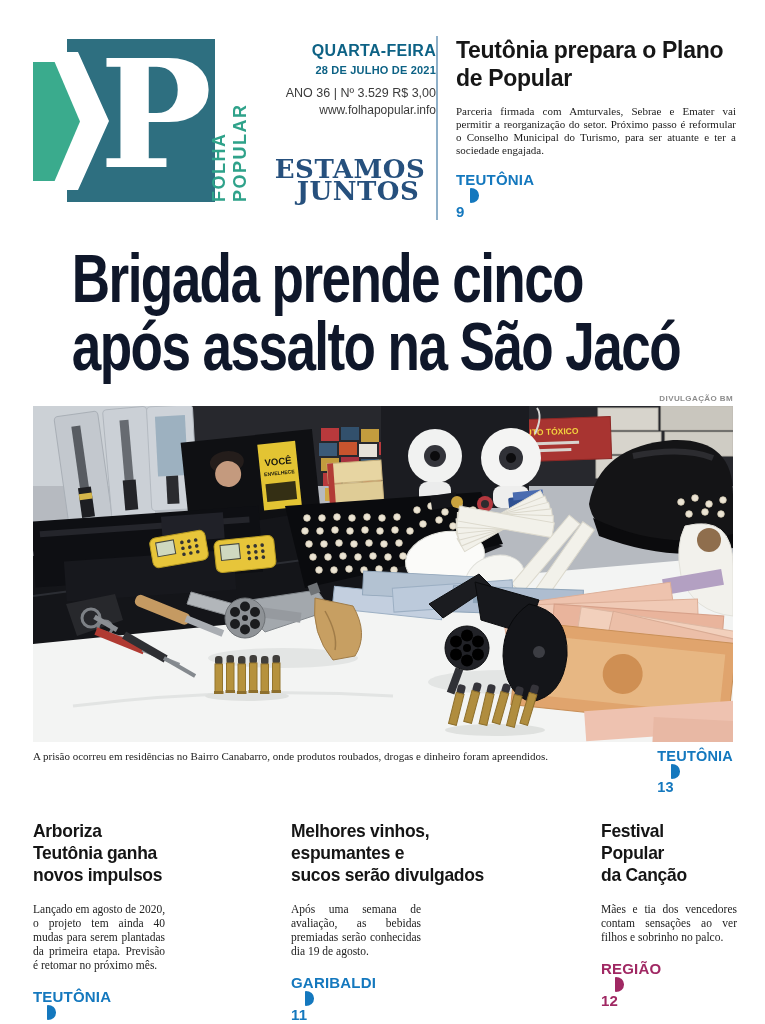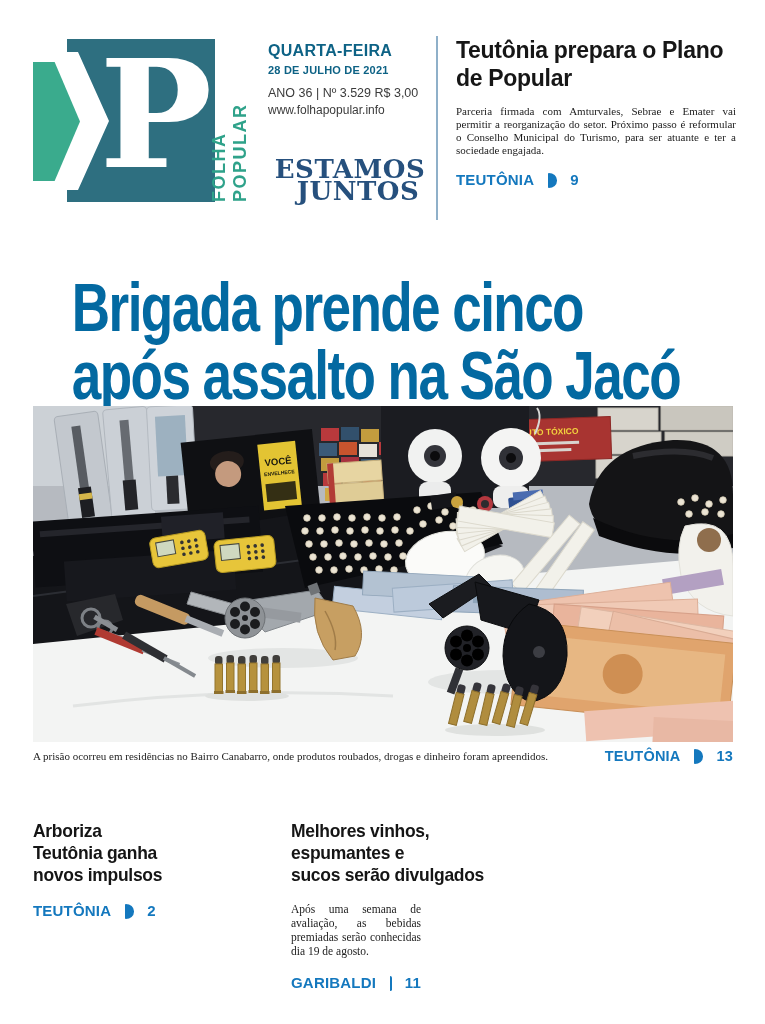--- a/index.html
+++ b/index.html
@@ -11,45 +11,45 @@
     clip-path:polygon(0 0,46% 0,100% 50%,46% 100%,0 100%);}
   .logo-square{position:absolute;left:67px;top:39px;width:148px;height:163px;background:#2e6f80;
     display:flex;align-items:center;justify-content:center;}
   .logo-notch{position:absolute;left:47px;top:52px;width:62px;height:138px;background:#ffffff;
     clip-path:polygon(0 0,50% 0,100% 50%,50% 100%,0 100%,44% 50%);}
   .logo-p{font-family:"DejaVu Serif","Liberation Serif",serif;font-weight:bold;color:#ffffff;
     font-size:150px;line-height:150px;padding-left:30px;padding-bottom:14px;}
   .logo-vertical{position:absolute;left:216px;top:39px;height:163px;width:28px;
     writing-mode:vertical-rl;transform:rotate(180deg);font-weight:bold;font-size:18px;
     color:#2fa28a;letter-spacing:1.5px;display:flex;align-items:center;justify-content:center;}
-  .mast-info{position:absolute;left:268px;top:42px;width:168px;}
+  .mast-info{position:absolute;left:268px;top:42px;width:168px;text-align:right;}
   .weekday{font-size:16px;font-weight:bold;color:#0d6285;letter-spacing:.3px;}
   .mdate{font-size:11px;font-weight:bold;color:#0d6285;margin-top:4px;letter-spacing:.2px;}
   .edition{font-size:12.5px;color:#3b3b3b;margin-top:10px;}
   .website{font-size:12px;color:#3b3b3b;margin-top:3px;}
   .slogan{position:absolute;left:268px;top:158px;width:164px;text-align:center;
     font-family:"DejaVu Serif","Liberation Serif",serif;font-weight:bold;color:#26507d;}
   .slogan .l1{font-size:26px;line-height:22px;letter-spacing:.5px;}
   .slogan .l2{font-size:26px;line-height:22px;margin-left:16px;letter-spacing:.5px;}
   .v-divider{position:absolute;left:436px;top:36px;width:2px;height:184px;background:#8fb0c9;}
 
   
   .top-story{position:absolute;left:456px;top:36px;width:280px;}
   .ts-title{font-size:23px;font-weight:bold;color:#161616;line-height:28px;letter-spacing:-.3px;}
   .ts-summary{margin-top:13px;font-family:"Liberation Serif",serif;font-size:11px;line-height:13px;
     color:#1c1c1c;text-align:justify;}
-  .section-link{display:flex;align-items:flex-end;font-weight:bold;font-size:15px;
-    color:#1478be;letter-spacing:.2px;cursor:pointer;}
+  .section-link{display:flex;align-items:flex-start;font-weight:bold;font-size:15px;
+    color:#1478be;letter-spacing:.2px;cursor:pointer;flex-direction:column;}
   .section-link .sec-arrow{width:9px;height:15px;margin:0 13px 0 14px;background:currentColor;
     border-radius:1px 9px 9px 1px / 1px 8px 8px 1px;}
   .top-story .section-link{margin-top:14px;}
   .magenta{color:#a02863;}
 
   
-  .lead-headline{position:absolute;left:0;top:244px;width:653px;text-align:center;color:#0369a1;margin-top:29px;}
+  .lead-headline{position:absolute;left:0;top:244px;width:653px;text-align:center;color:#0f172a;}
   .lead-line{font-weight:bold;font-size:68px;line-height:68px;letter-spacing:-2px;
     transform:scaleX(0.78);transform-origin:center;white-space:nowrap;}
 
   
   .photo-credit{position:absolute;left:33px;top:394px;width:700px;text-align:right;
     font-size:8px;font-weight:bold;color:#8d8d8d;letter-spacing:.4px;}
   .photo{position:absolute;left:33px;top:406px;width:700px;height:336px;}
   .caption-row{position:absolute;left:33px;top:750px;width:700px;display:flex;
     justify-content:space-between;align-items:flex-start;}
   .caption{font-family:"Liberation Serif",serif;font-size:11px;color:#1d1d1d;white-space:nowrap;}
@@ -100,20 +100,21 @@
       <span class="sec-arrow"></span>
       <span>9</span>
     </div>
   </div>
 
   <div class="lead-headline">
     <div class="lead-line">Brigada prende cinco</div>
     <div class="lead-line">após assalto na São Jacó</div>
   </div>
 
+  <div class="photo-credit">DIVULGAÇÃO BM</div>
 
   <div class="photo">
     <svg width="700" height="336" viewBox="0 0 700 336" xmlns="http://www.w3.org/2000/svg">
       <rect x="0" y="0" width="700" height="336" fill="#d7dadd"></rect>
       <rect x="0" y="0" width="160" height="150" fill="#ccd1d6"></rect>
       <rect x="0" y="80" width="700" height="90" fill="#b6bac0"></rect>
       <rect x="140" y="0" width="560" height="80" fill="#27282d"></rect>
 
       <g fill="#d7d4cc" stroke="#bdb9b0">
         <rect x="565" y="2" width="60" height="22"></rect>
@@ -478,20 +479,21 @@
       <span>13</span>
     </div>
   </div>
 
   <div class="story-col col-1">
     <div class="col-title">
       <div>Arboriza</div>
       <div>Teutônia ganha</div>
       <div>novos impulsos</div>
     </div>
+    <div class="col-summary">Lançado em agosto de 2020, o projeto tem ainda 40 mudas para serem plantadas da primeira etapa. Previsão é retomar no próximo mês.</div>
     <div class="section-link col-link">
       <span>TEUTÔNIA</span>
       <span class="sec-arrow"></span>
       <span>2</span>
     </div>
   </div>
 
   <div class="story-col col-2">
     <div class="col-title">
       <div>Melhores vinhos,</div>
@@ -499,14 +501,27 @@
       <div>sucos serão divulgados</div>
     </div>
     <div class="col-summary">Após uma semana de avaliação, as bebidas premiadas serão conhecidas dia 19 de agosto.</div>
     <div class="section-link col-link">
       <span>GARIBALDI</span>
       <span class="sec-arrow"></span>
       <span>11</span>
     </div>
   </div>
 
+  <div class="story-col col-3">
+    <div class="col-title">
+      <div>Festival</div>
+      <div>Popular</div>
+      <div>da Canção</div>
+    </div>
+    <div class="col-summary">Mães e tia dos vencedores contam sensações ao ver filhos e sobrinho no palco.</div>
+    <div class="section-link col-link magenta">
+      <span>REGIÃO</span>
+      <span class="sec-arrow"></span>
+      <span>12</span>
+    </div>
+  </div>
 
 </div>
 
 </body></html>

